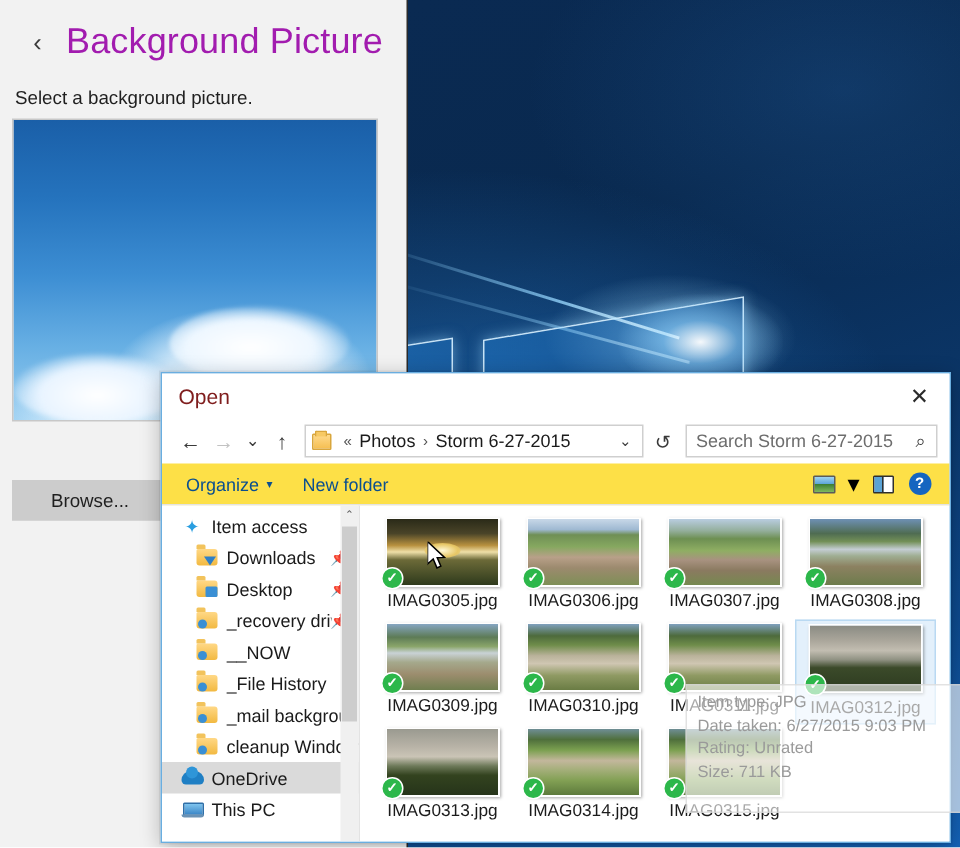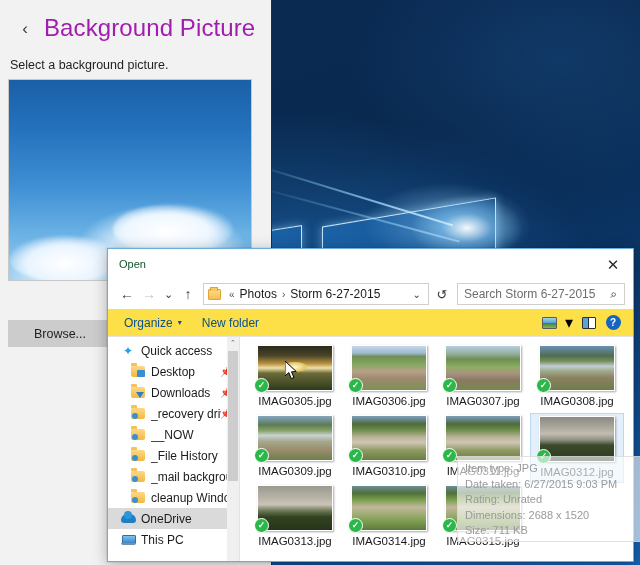--- a/index.html
+++ b/index.html
@@ -121,21 +121,21 @@
     display: flex; flex-direction: column;
     overflow: hidden;
   }
   .dlg-titlebar {
     height: 30px; flex: 0 0 30px;
     display: flex; align-items: center;
     padding-left: 11px;
     background: #ffffff;
     position: relative;
   }
-  .dlg-title { font-size: 11px; color: #14532d; }
+  .dlg-title { font-size: 14px; color: #7f1d1d; }
   .dlg-close {
     position: absolute; right: 0; top: 0;
     width: 40px; height: 30px;
     display: flex; align-items: center; justify-content: center;
     font-size: 15px; color: #2b2b2b; cursor: pointer;
     line-height: 1;
   }
 
   
   .dlg-navrow {
@@ -466,34 +466,34 @@
     </div>
 
     <div class="dlg-body">
 
       <div class="navpane">
         <div class="nav-list">
             <div class="nav-row">
               <span class="ico">
                 <span class="star-ico">✦</span>
               </span>
-              <span class="lbl">Quick access</span>
+              <span class="lbl">Item access</span>
             </div>
             <div class="nav-row indent">
               <span class="ico">
+                <span class="folder-ico dl"></span>
+              </span>
+              <span class="lbl">Downloads</span>
+              <span class="pin">📌</span>
+            </div>
+            <div class="nav-row indent">
+              <span class="ico">
                 <span class="folder-ico blue"></span>
               </span>
               <span class="lbl">Desktop</span>
-              <span class="pin">📌</span>
-            </div>
-            <div class="nav-row indent">
-              <span class="ico">
-                <span class="folder-ico dl"></span>
-              </span>
-              <span class="lbl">Downloads</span>
               <span class="pin">📌</span>
             </div>
             <div class="nav-row indent">
               <span class="ico">
                 <span class="folder-ico dot"></span>
               </span>
               <span class="lbl">_recovery driv</span>
               <span class="pin">📌</span>
             </div>
             <div class="nav-row indent">
@@ -626,17 +626,16 @@
         </div>
       </div>
 
     </div>
   </div>
 
   <div class="tooltip">
       <div>Item type: JPG</div>
       <div>Date taken: 6/27/2015 9:03 PM</div>
       <div>Rating: Unrated</div>
-      <div>Dimensions: 2688 x 1520</div>
       <div>Size: 711 KB</div>
     </div>
 
 </div>
 
 </body></html>

